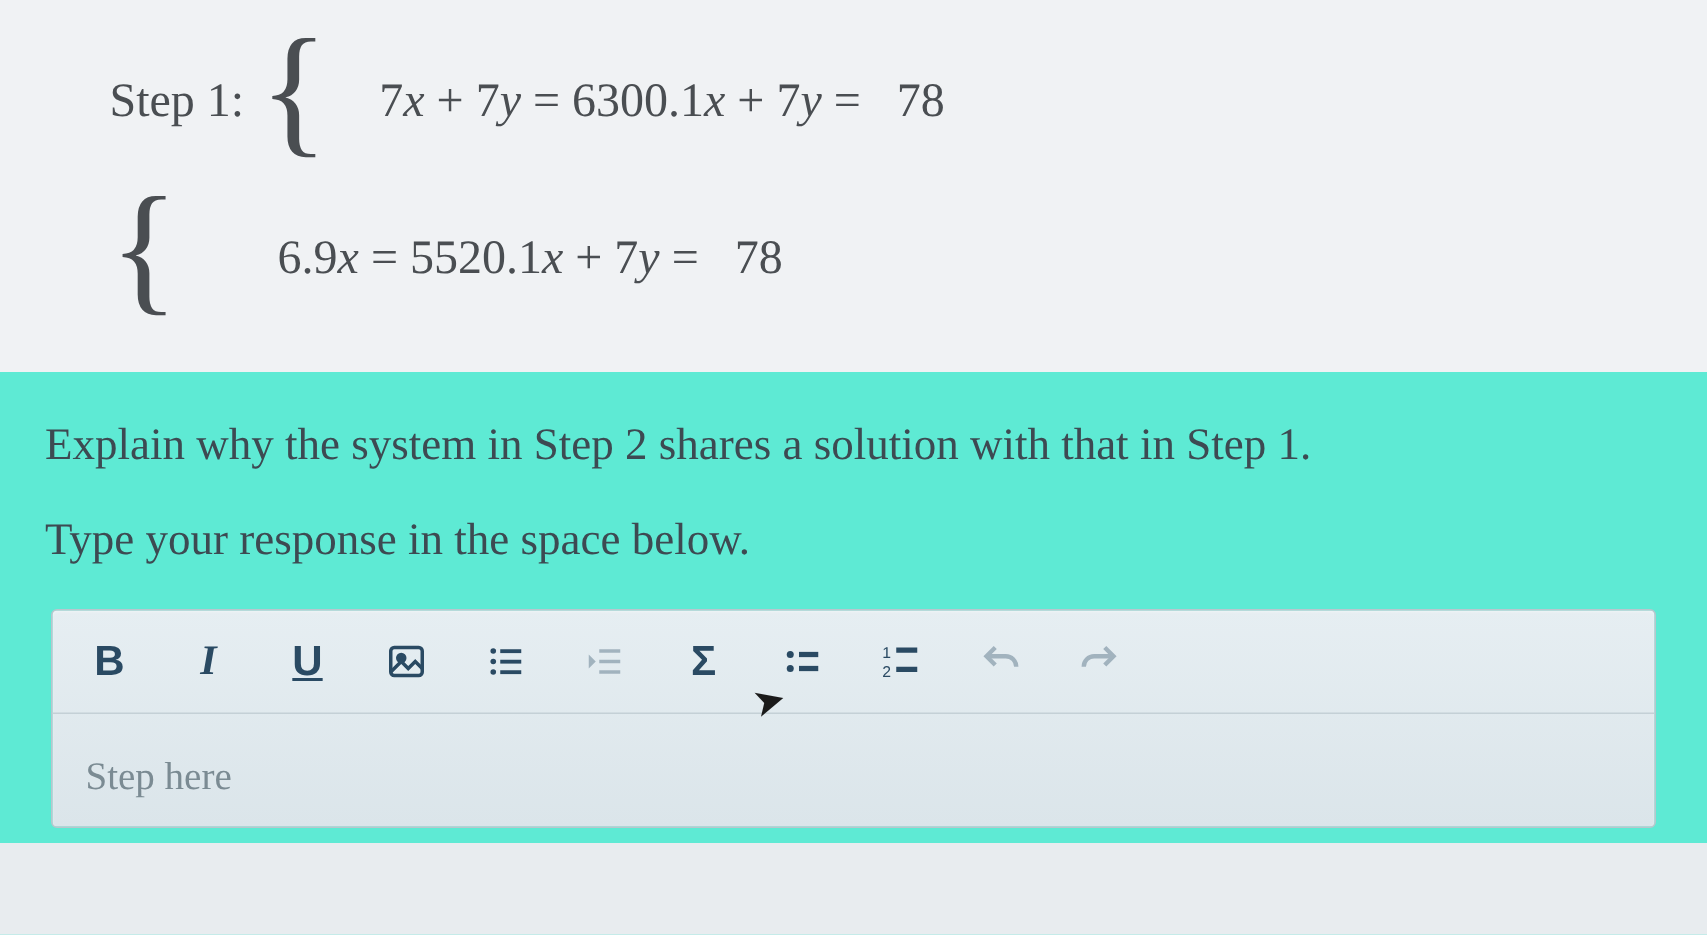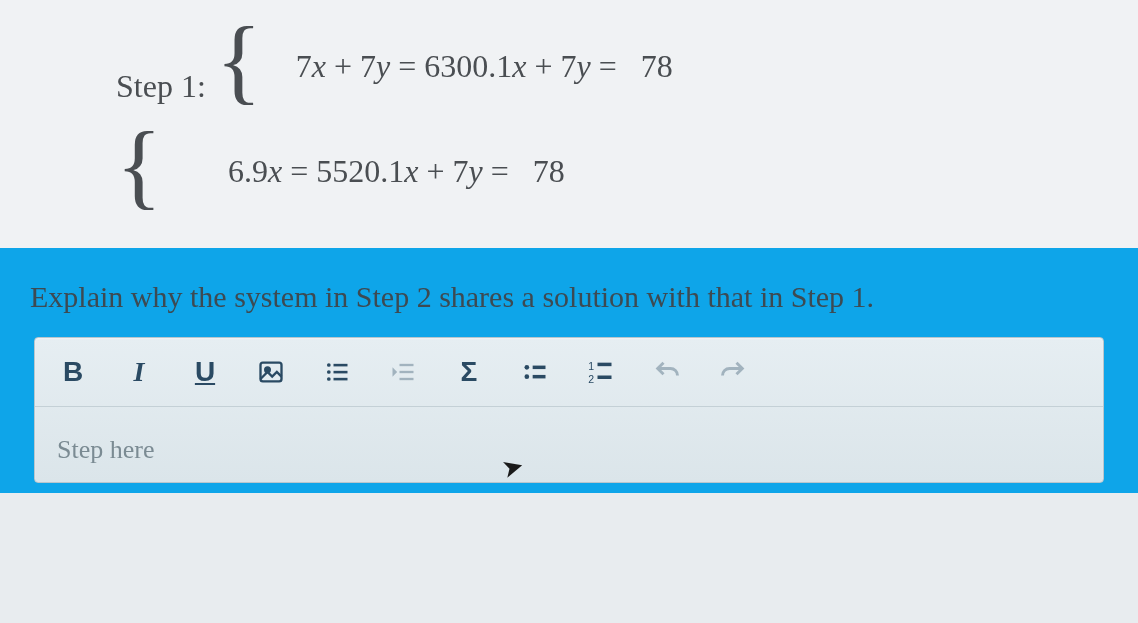--- a/index.html
+++ b/index.html
@@ -12,26 +12,26 @@
     background: #e8ecef;
     color: #3a3f44;
     overflow: hidden;
   }
   .math-area {
     background: #f0f2f4;
     padding: 20px 0 30px 0;
   }
   .step-row {
     display: flex;
-    align-items: flex-end;
+    align-items: center;
     justify-content: flex-start;
     font-size: 32px;
     color: #4a4e52;
     margin: 8px 0;
-    padding-left: 116px;
+    padding-left: 73px;
   }
   .step-label {
     margin-right: 10px;
     white-space: nowrap;
   }
   .brace-wrap {
     display: flex;
     align-items: center;
   }
   .brace {
@@ -47,21 +47,21 @@
     display: flex;
     flex-direction: row;
     line-height: 1.4;
   }
   .eq {
     font-family: 'Times New Roman', serif;
     white-space: pre;
   }
   .italic { font-style: italic; }
   .prompt-area {
-    background: #0ea5e9;
+    background: #5eead4;
     padding: 26px 30px 10px 30px;
     font-size: 30px;
     color: #3d4a52;
     line-height: 1.5;
   }
   .prompt1 { margin-bottom: 18px; }
   .prompt2 { margin-bottom: 24px; }
   .editor {
     background: linear-gradient(#e6eef2,#dbe5ea);
     border: 1px solid #b9c6cd;
@@ -133,20 +133,21 @@
         <span class="eq">        6.9<span class="italic">x</span> = <span>552</span></span>
         <span class="eq">0.1<span class="italic">x</span> + 7<span class="italic">y</span> =   <span>78</span></span>
       </div>
     </div>
   </div>
 
 </div>
 
 <div class="prompt-area">
   <div class="prompt1">Explain why the system in Step 2 shares a solution with that in Step 1.</div>
+  <div class="prompt2">Type your response in the space below.</div>
 
   <div class="editor">
     <div class="toolbar">
       <div class="tbtn bold">B</div>
       <div class="tbtn italic-btn">I</div>
       <div class="tbtn under">U</div>
       <div class="tbtn">
         <svg viewBox="0 0 24 24" fill="none" stroke="#2a4a63" stroke-width="2">
           <rect x="3" y="4" width="18" height="16" rx="2"></rect>
           <circle cx="9" cy="10" r="2" fill="#2a4a63"></circle>

